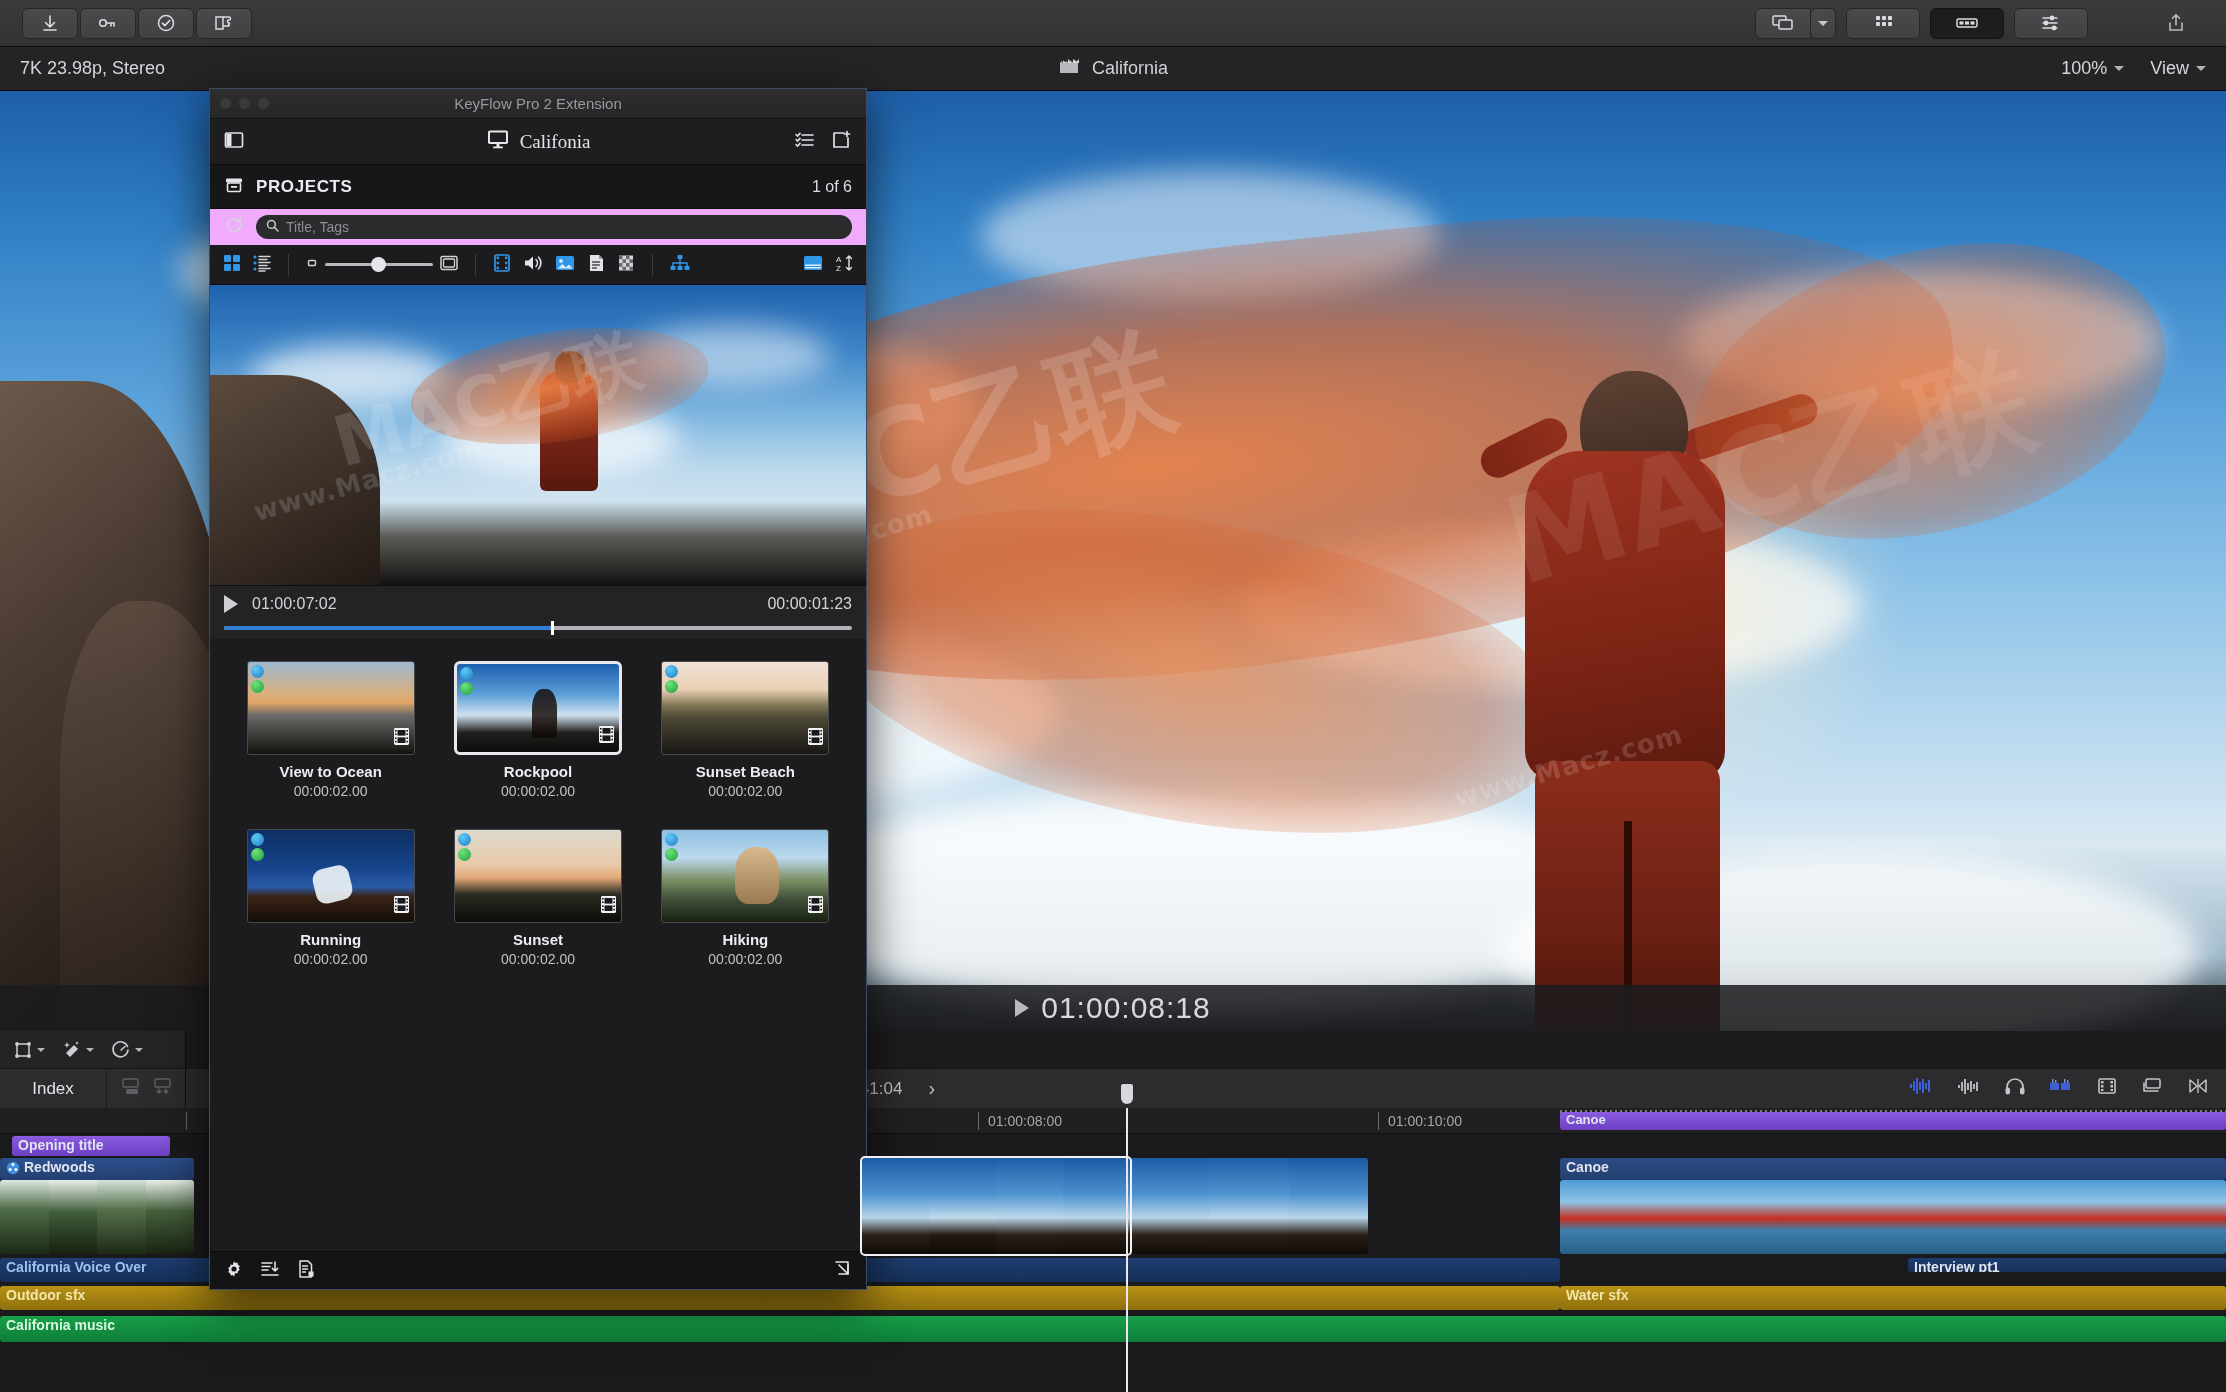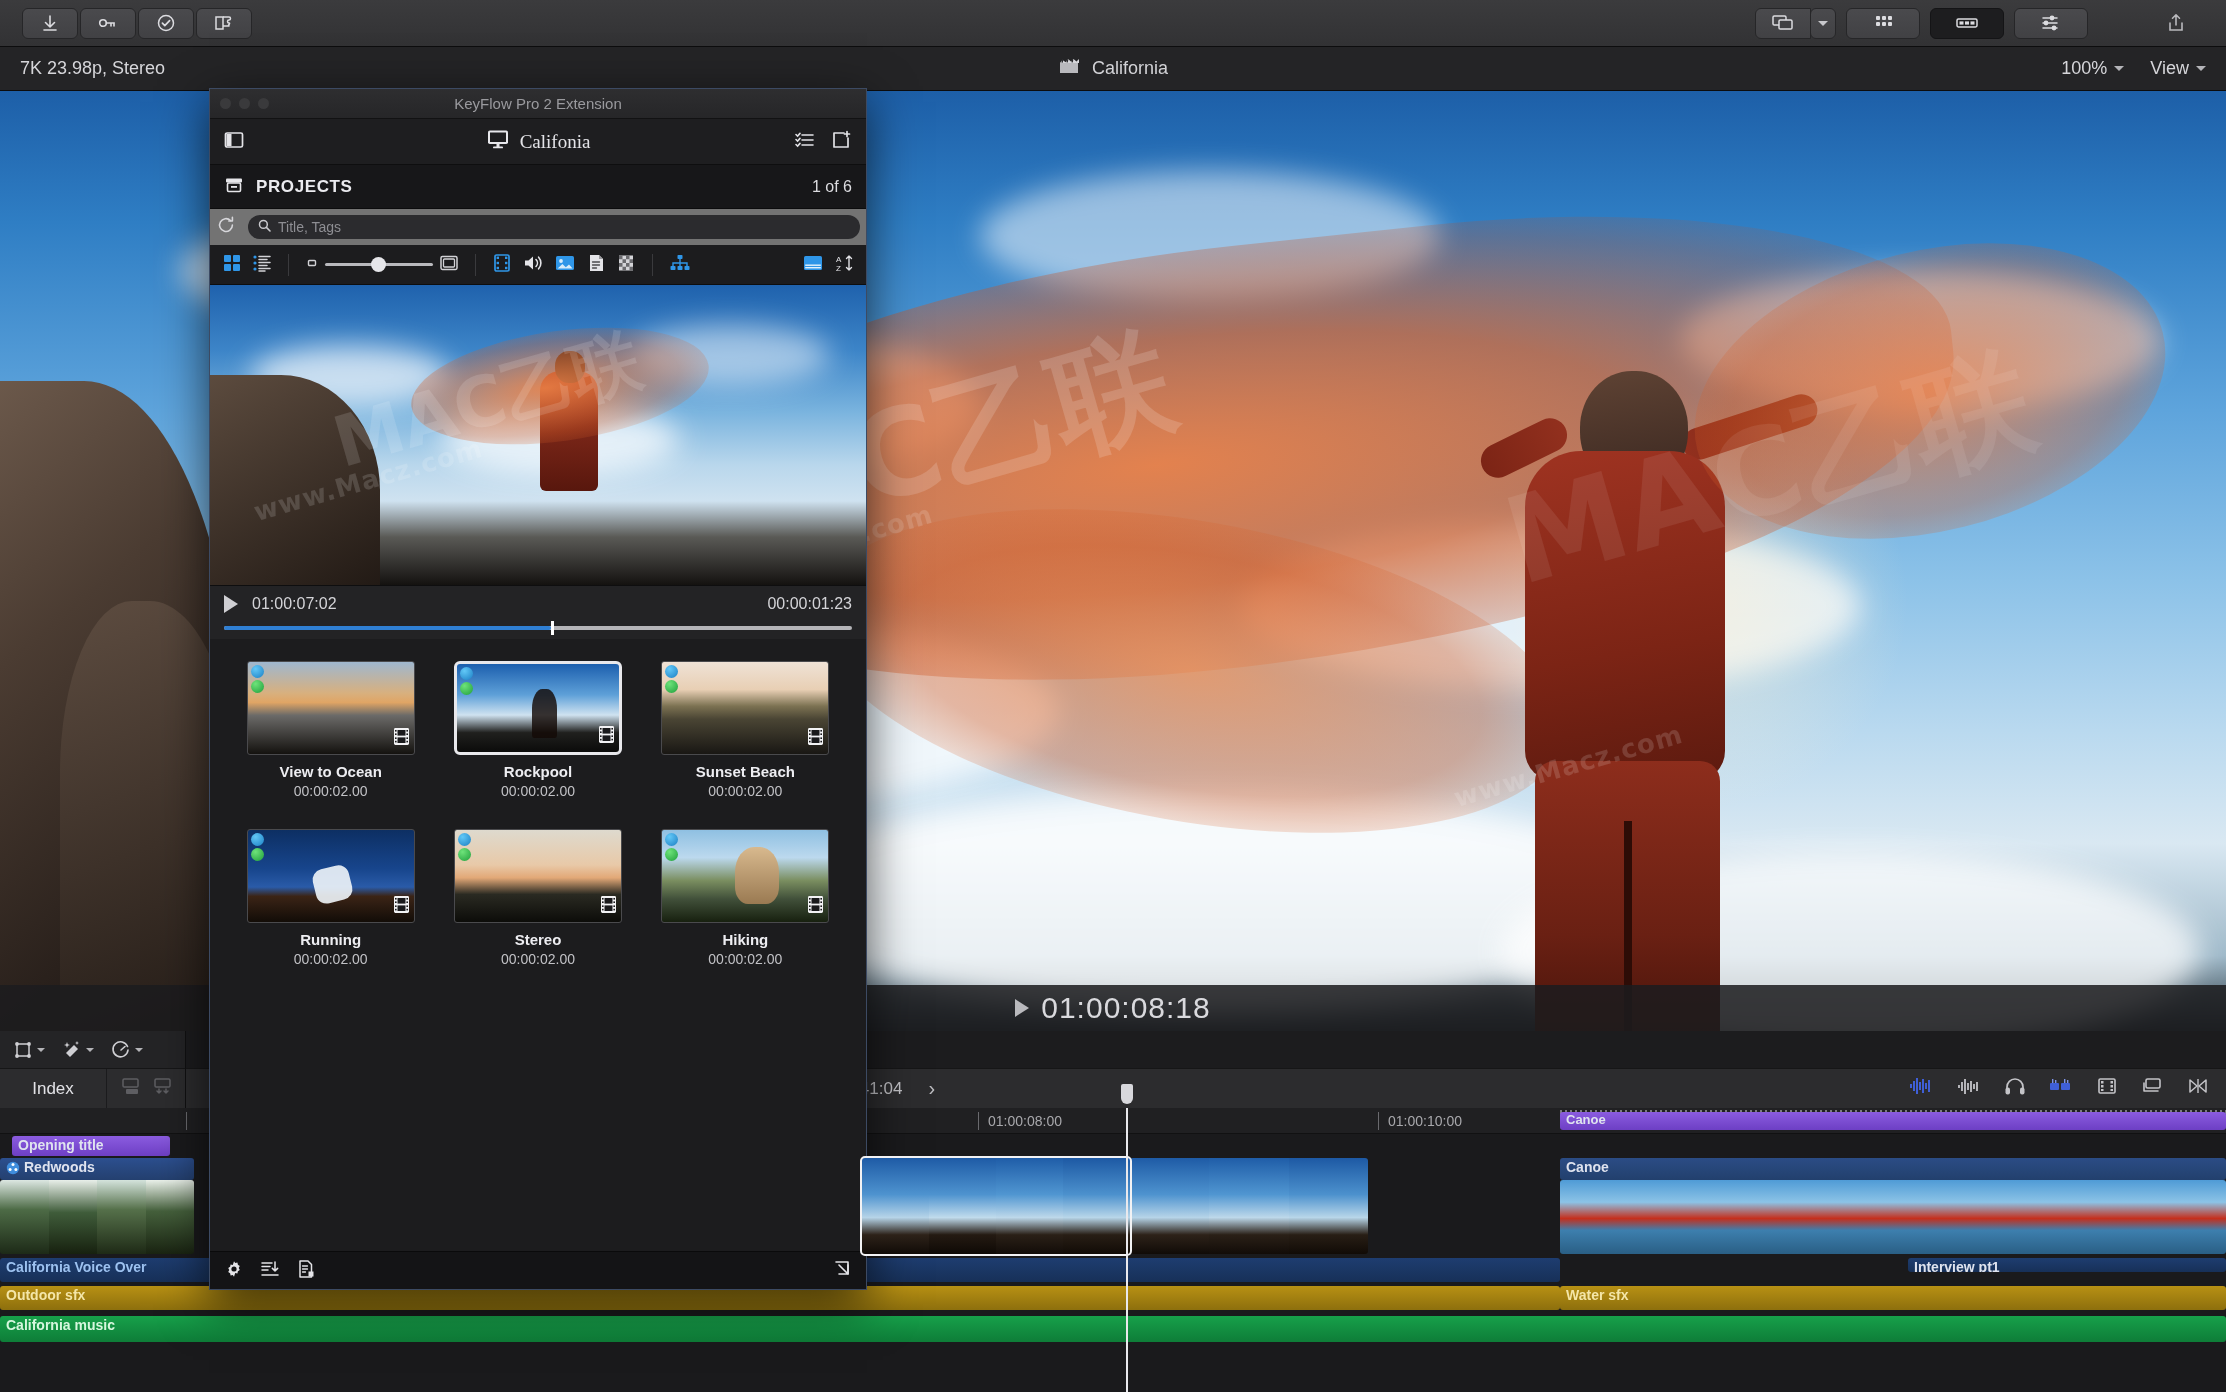--- a/index.html
+++ b/index.html
@@ -208,21 +208,21 @@
   }
   .kf-header-center { position:absolute; left:0; right:0; display:flex; align-items:center; justify-content:center; gap:10px;
                       font-size:19px; color:#e4e4e8; pointer-events:none;font-family:Liberation Serif, serif; }
   .kf-header-right { margin-left:auto; display:flex; gap: 14px; }
   .kf-projects {
     height: 44px; background:#171719; border-bottom:1px solid #0c0c0d;
     display:flex; align-items:center; padding: 0 14px; gap: 12px;
   }
   .kf-projects-title { font-size:17px; font-weight:bold; color:#ebebef; letter-spacing: .6px; }
   .kf-count { margin-left:auto; font-size:16px; color:#dcdce0; }
-  .kf-search { height: 36px; background:#737373; display:flex; align-items:center; padding:0 6px; gap: 12px; }
+  .kf-search { height: 36px; background:#f0abfc; display:flex; align-items:center; padding:0 14px; gap: 12px; }
   .search-field {
     flex:1; height: 24px; background:#2b2b2e; border-radius: 12px;
     display:flex; align-items:center; gap:7px; padding: 0 10px;
     font-size: 14px; color:#8e8e93;
   }
   .kf-tools {
     height: 40px; background:#1c1c1e; display:flex; align-items:center; padding: 0 12px; gap: 10px;
     border-bottom: 1px solid #0d0d0e;
   }
   .sep { width:1px; height:22px; background:#3a3a3d; margin: 0 6px; }
@@ -996,21 +996,21 @@
                   <rect x="2" y="6.4" width="1.6" height="1.6"></rect>
                   <rect x="2" y="10.4" width="1.6" height="1.6"></rect>
                   <rect x="2" y="13.8" width="1.6" height="1.6"></rect>
                   <rect x="13.4" y="3" width="1.6" height="1.6"></rect>
                   <rect x="13.4" y="6.4" width="1.6" height="1.6"></rect>
                   <rect x="13.4" y="10.4" width="1.6" height="1.6"></rect>
                   <rect x="13.4" y="13.8" width="1.6" height="1.6"></rect>
                 </g>
               </svg></span>
           </div>
-          <div class="kf-name">Stereo</div>
+          <div class="kf-name">Sunset</div>
           <div class="kf-dur">00:00:02.00</div>
         </div>
         <div class="kf-item">
           <div class="kf-thumb t-hike">
             <span class="kf-badges">
               <span class="kf-badge b"></span>
               <span class="kf-badge g"></span>
             </span>
             <span class="mini-face"></span>
             <span class="kf-film"><svg width="17" height="19" viewBox="0 0 17 19">

